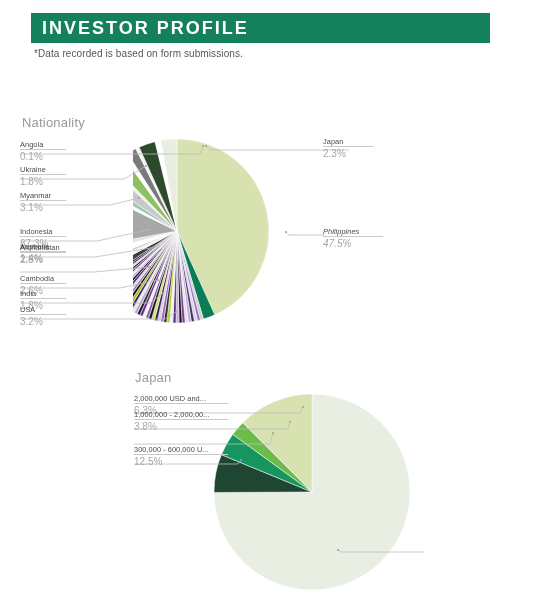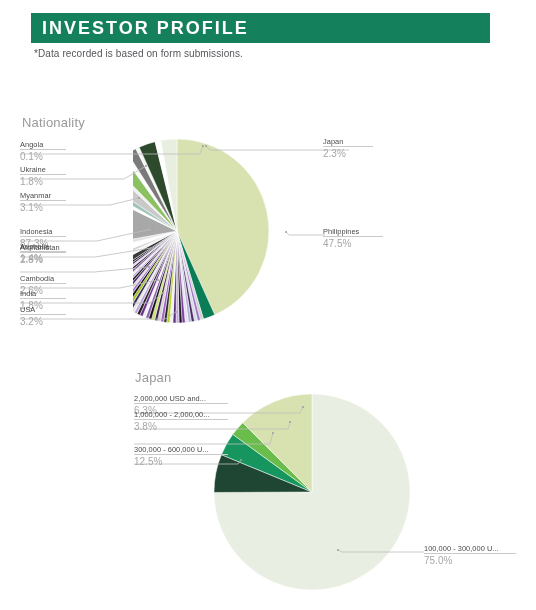--- a/index.html
+++ b/index.html
@@ -240,21 +240,21 @@
     <span class="rule"></span>
     <span class="pct">3.2%</span>
   </div>
 
   <div class="callout right" style="left:323px;top:138px;width:50px;">
     <span class="lbl">Japan</span>
     <span class="rule"></span>
     <span class="pct">2.3%</span>
   </div>
 
-  <div class="callout right" style="left:323px;top:228px;width:60px;">
+  <div class="callout right" style="left:323px;top:228px;width:60px;font-style:italic;">
     <span class="lbl">Philippines</span>
     <span class="rule"></span>
     <span class="pct">47.5%</span>
   </div>
 
   <div class="section-title" id="budget-title">Japan</div>
 
   <svg class="pie-svg" id="pie-budget" style="left:205px;top:392px;" width="215" height="200" viewBox="0 0 215 200">
       <path d="M107,100 L107,2 A98,98 0 1 1 9.001085948891884,100.46135106320865 Z" fill="#e8efe2" stroke="#ffffff" stroke-width="0.5"></path>
       <path d="M107,100 L9.001085948891884,100.46135106320865 A98,98 0 0 1 16.3864166843707,62.674693320730675 Z" fill="#1f4632" stroke="#ffffff" stroke-width="0.5"></path>
@@ -292,19 +292,14 @@
     <span class="pct">3.8%</span>
   </div>
 
 
   <div class="callout left" style="left:134px;top:446px;width:94px;">
     <span class="lbl">300,000 - 600,000 U...</span>
     <span class="rule"></span>
     <span class="pct">12.5%</span>
   </div>
 
-  <div class="callout right" style="left:424px;top:545px;width:92px;">
-    <span class="lbl">100,000 - 300,000 U...</span>
-    <span class="rule"></span>
-    <span class="pct">75.0%</span>
-  </div>
 
 </div>
 
 </body></html>

